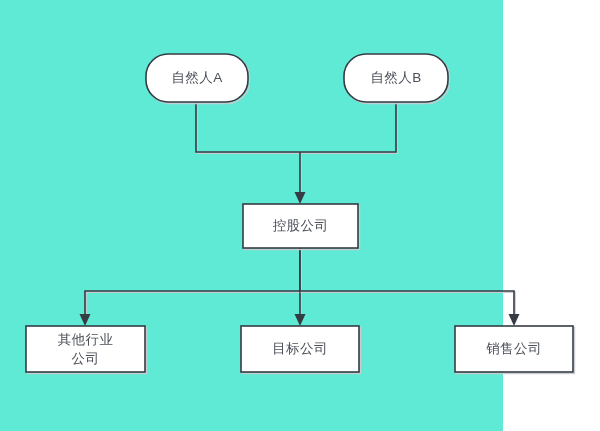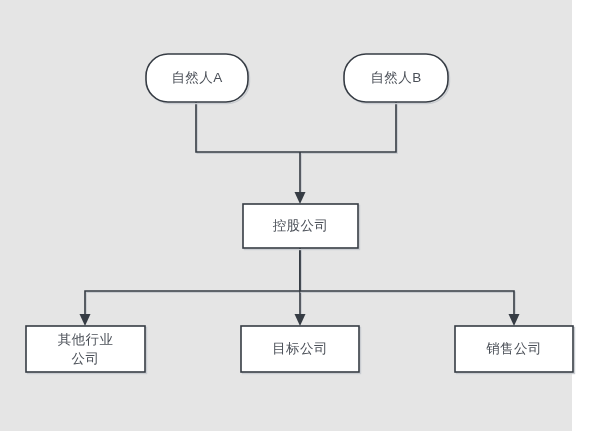--- a/index.html
+++ b/index.html
@@ -9,23 +9,23 @@
     background: #ffffff;
   }
   body {
     width: 600px;
     height: 431px;
     overflow: hidden;
     font-family: "Liberation Sans", "DejaVu Sans", sans-serif;
   }
   #diagram-root {
     position: relative;
-    width: 572px;
+    width: 503px;
     height: 431px;
-    background: #e5e5e5;
+    background: #5eead4;
   }
   svg#org-chart {
     display: block;
     width: 600px;
     height: 431px;
   }
   .node-shape {
     fill: #ffffff;
     stroke: #363c44;
     stroke-width: 1.6;

